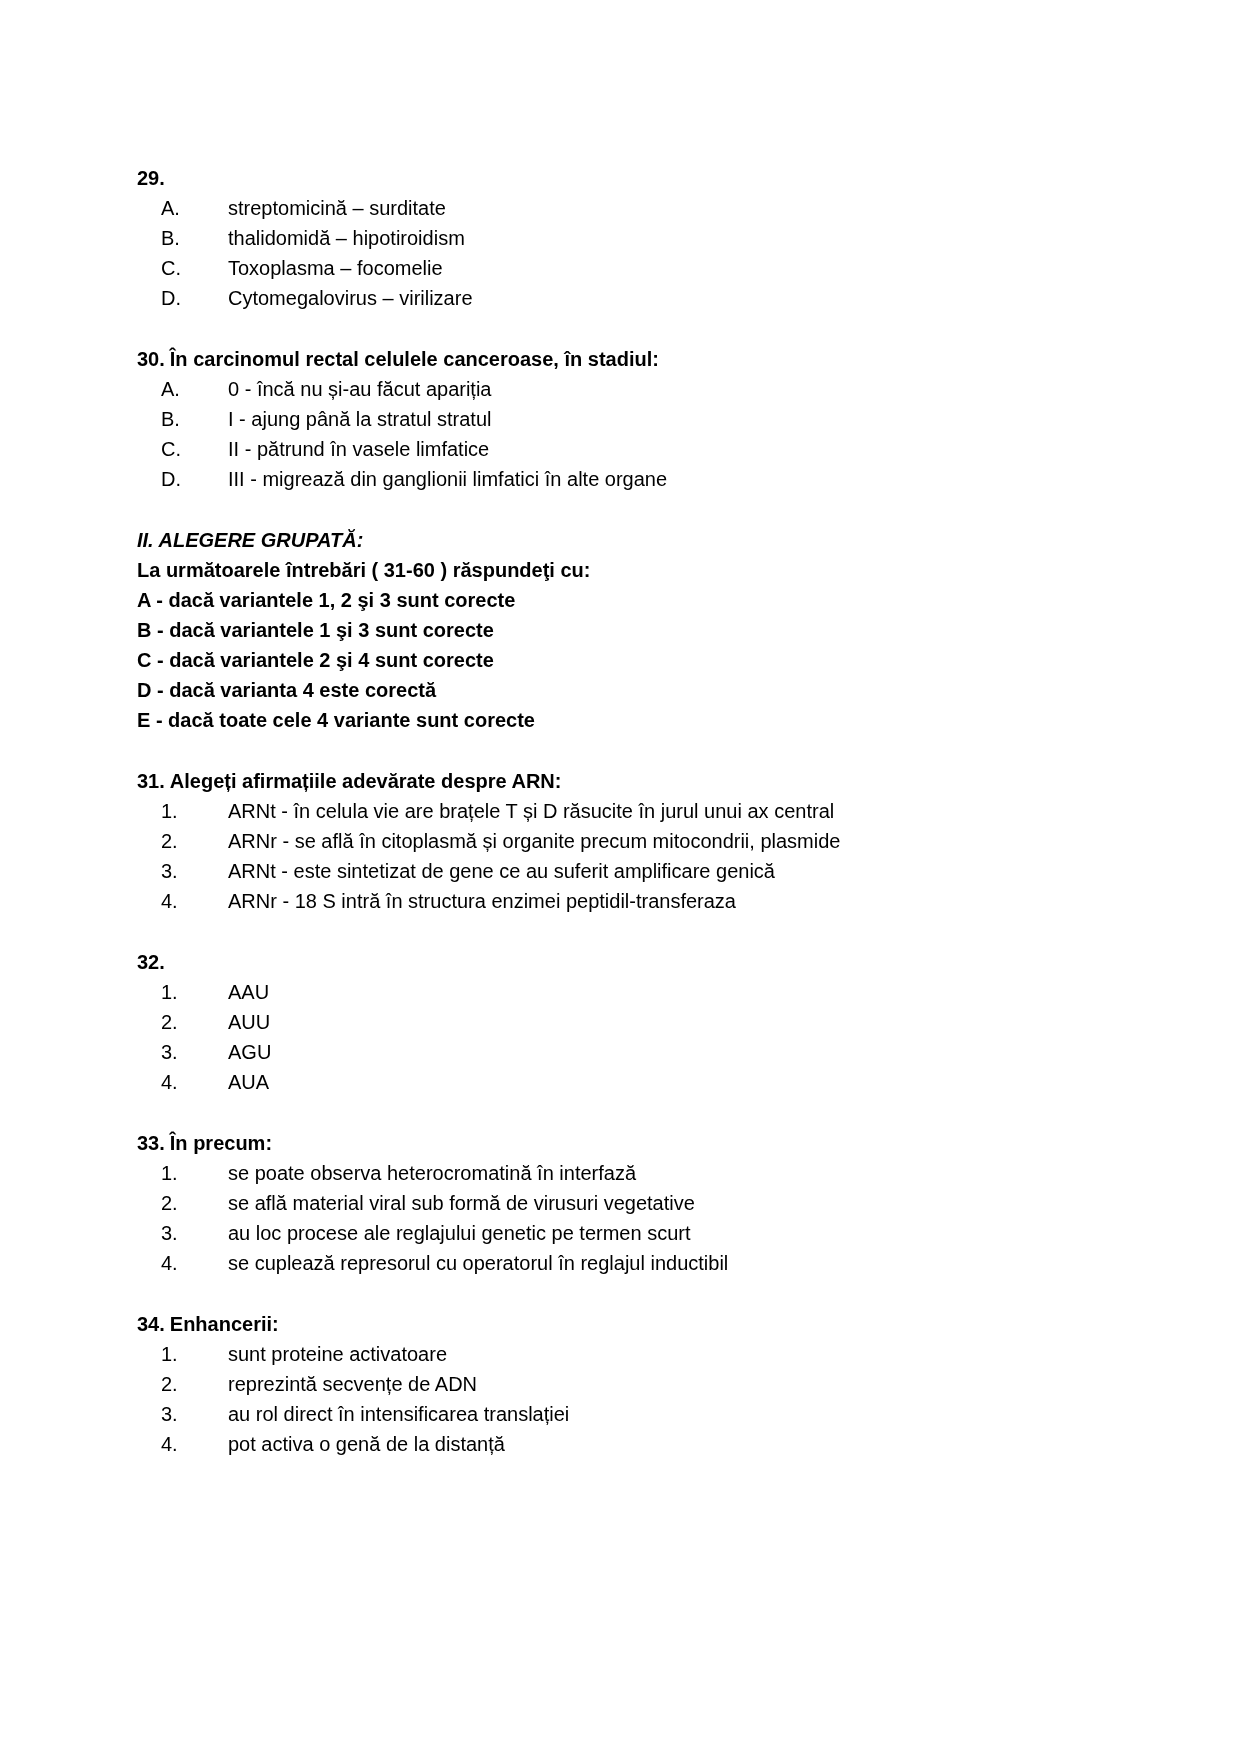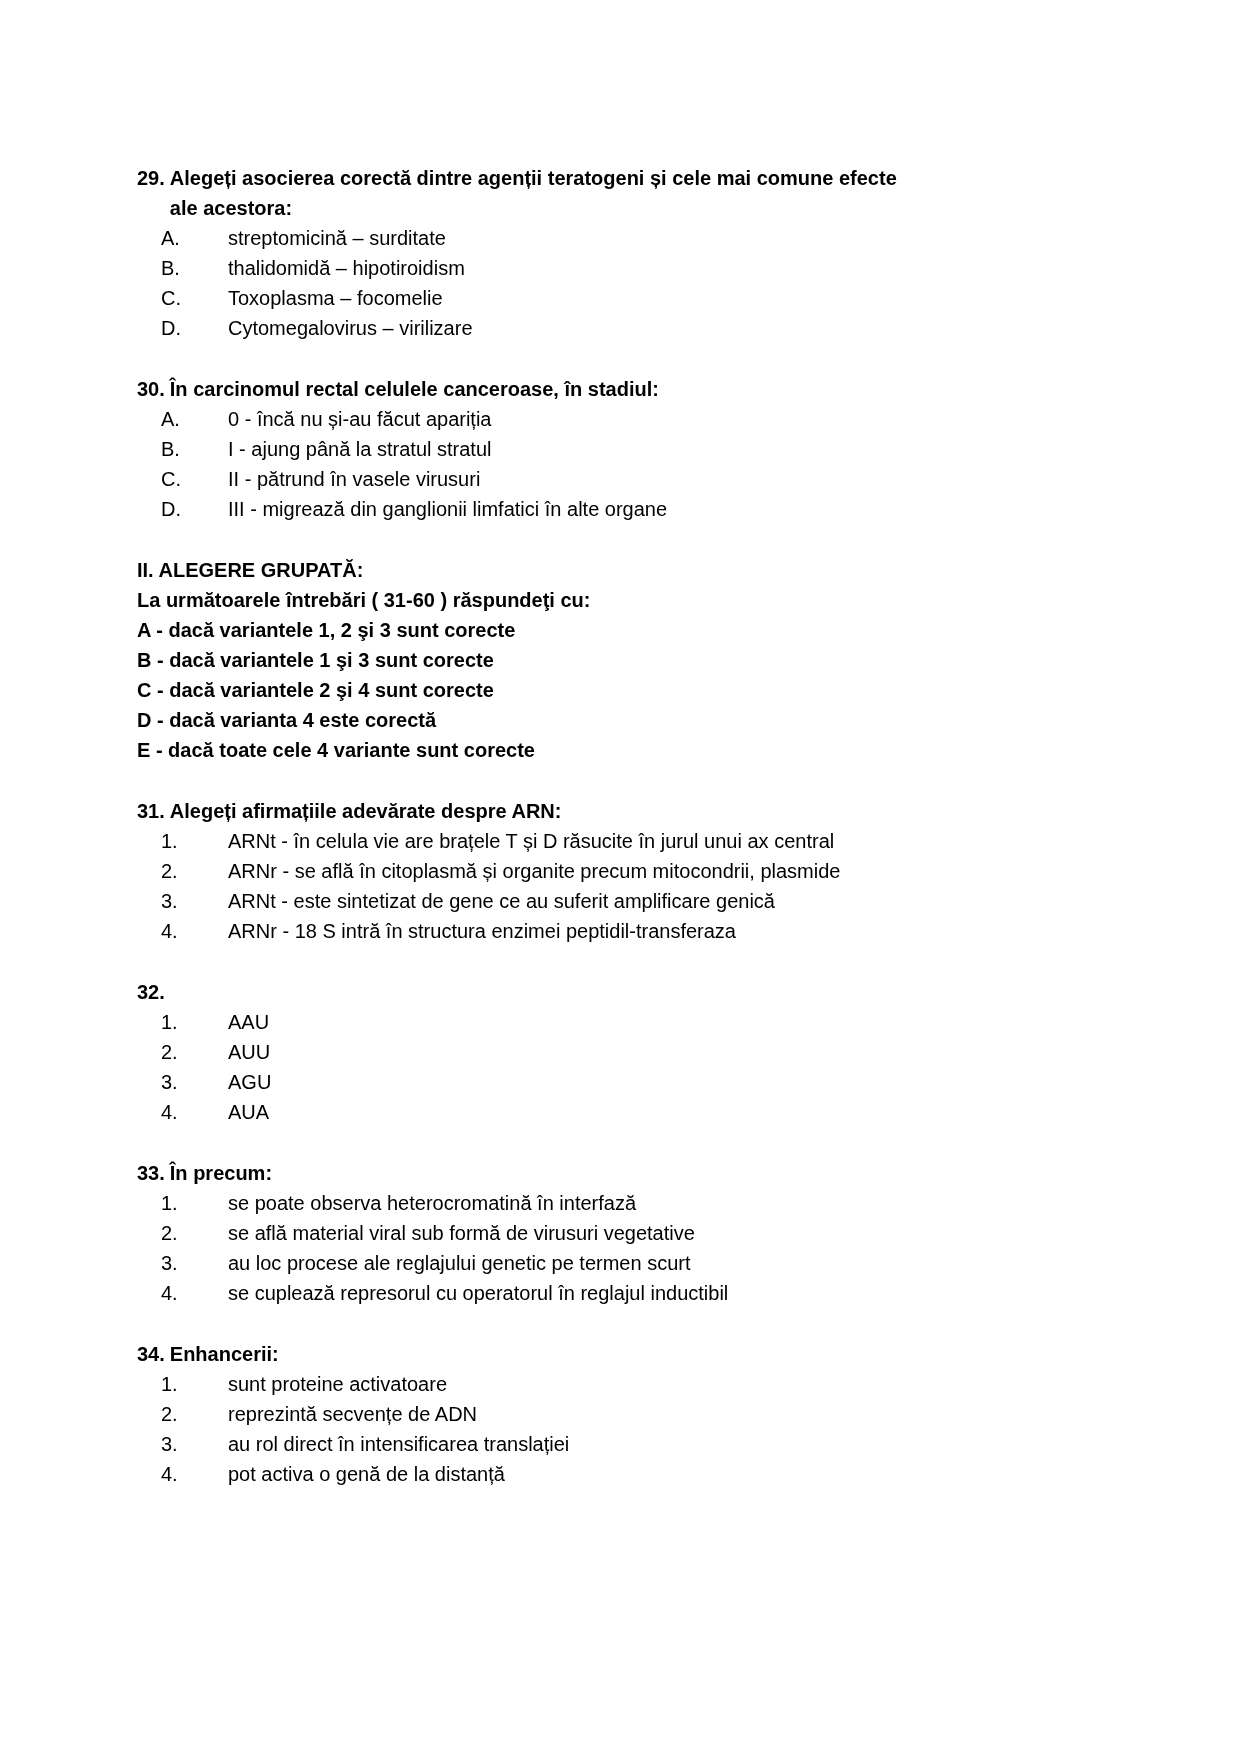--- a/index.html
+++ b/index.html
@@ -16,39 +16,38 @@
     padding:163px 100px 0 137px;
     overflow:hidden;
   }
   .question{margin-bottom:31px;}
   .q-heading{display:flex;font-weight:bold;}
   .q-heading .qnum{flex:0 0 auto;margin-right:5px;}
   .opt{display:flex;}
   .opt .lbl{flex:0 0 46px;padding-left:24px;box-sizing:border-box;}
   .opt .txt{flex:1 1 auto;margin-left:45px;}
   .section-block{margin-bottom:31px;}
-  .sec-heading{font-weight:bold;}
+  .sec-heading{font-weight:bold;font-style:italic;}
   .sec-line{font-weight:bold;}
   .page-number{
     position:absolute;
     top:1610px;
     left:1122px;
     font-size:20px;
     line-height:30px;
   }
 </style>
 </head>
 <body>
 
 <div class="page">
 
   <section class="question">
     <div class="q-heading">
       <span class="qnum">29.</span>
-      <span class="qtitle">Alegeți asocierea corectă dintre agenții teratogeni și cele mai comune efecte ale acestora:</span>
     </div>
     <div class="opt">
       <span class="lbl">A.</span>
       <span class="txt">streptomicină – surditate</span>
     </div>
     <div class="opt">
       <span class="lbl">B.</span>
       <span class="txt">thalidomidă – hipotiroidism</span>
     </div>
     <div class="opt">
@@ -69,21 +68,21 @@
     <div class="opt">
       <span class="lbl">A.</span>
       <span class="txt">0 - încă nu și-au făcut apariția</span>
     </div>
     <div class="opt">
       <span class="lbl">B.</span>
       <span class="txt">I - ajung până la stratul stratul</span>
     </div>
     <div class="opt">
       <span class="lbl">C.</span>
-      <span class="txt">II - pătrund în vasele virusuri</span>
+      <span class="txt">II - pătrund în vasele limfatice</span>
     </div>
     <div class="opt">
       <span class="lbl">D.</span>
       <span class="txt">III - migrează din ganglionii limfatici în alte organe</span>
     </div>
   </section>
 
   <section class="section-block">
     <div class="sec-heading">II. ALEGERE GRUPATĂ:</div>
     <div class="sec-line">La următoarele întrebări ( 31-60 ) răspundeţi cu:</div>

